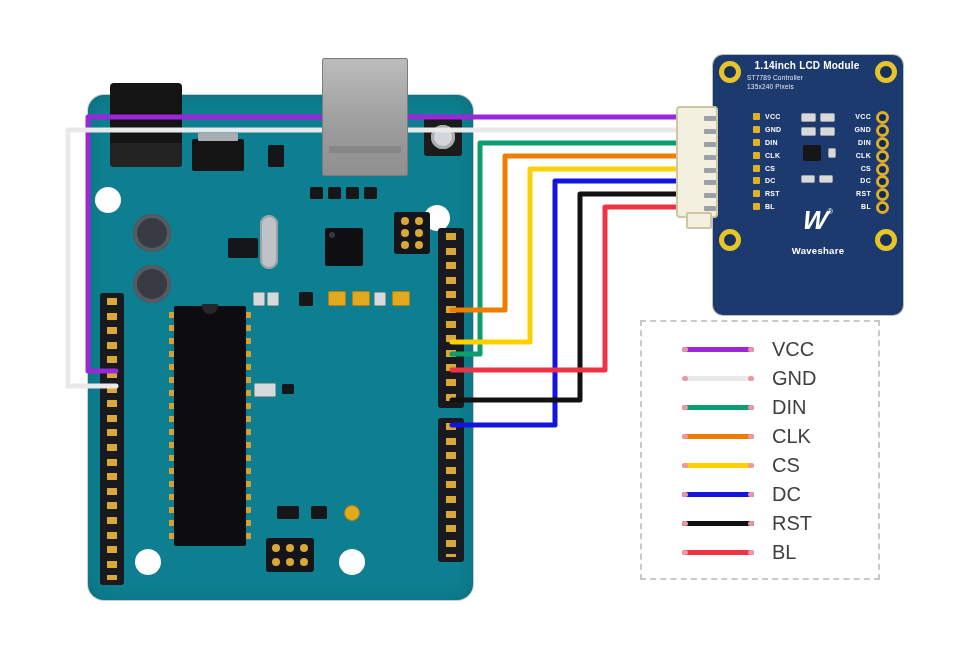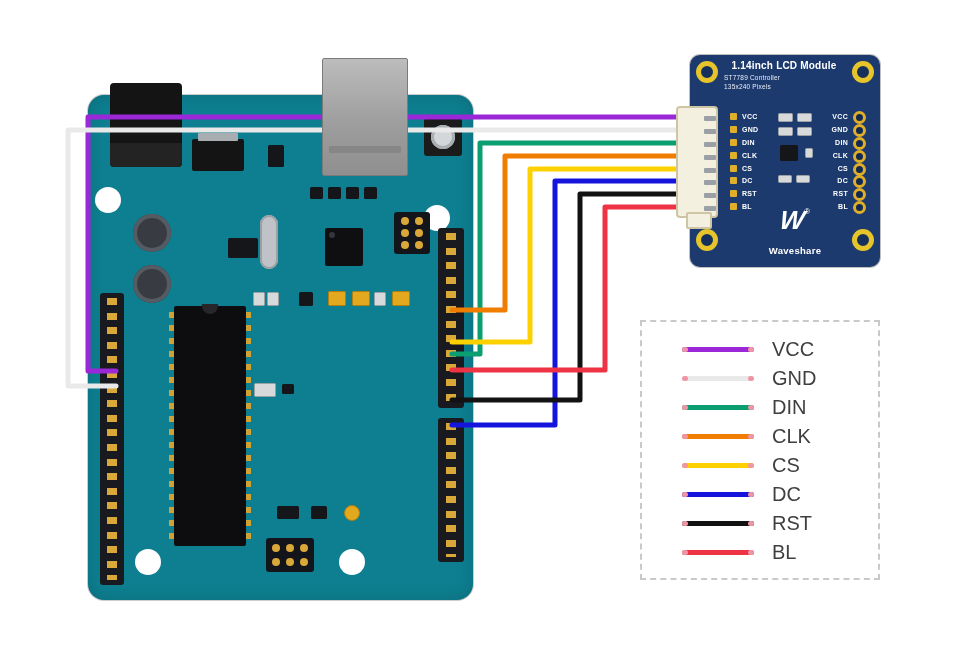--- a/index.html
+++ b/index.html
@@ -142,21 +142,21 @@
     <div class="smd c-gold" style="left:304px;top:196px;width:18px;height:15px"></div>
 
     <div class="smd c-light" style="left:166px;top:288px;width:22px;height:14px"></div>
     <div class="smd c-dark" style="left:194px;top:289px;width:12px;height:10px"></div>
 
     <div class="smd c-dark" style="left:189px;top:411px;width:22px;height:13px"></div>
     <div class="smd c-dark" style="left:223px;top:411px;width:16px;height:13px"></div>
     <div class="smd c-gold" style="left:256px;top:410px;width:16px;height:16px;border-radius:50%"></div>
   </div>
 
-  <div class="abs lcd" style="left: 690px; top: 55px; width: 190px; height: 212px; background: rgb(28, 58, 110);">
+  <div class="abs lcd" style="left: 713px; top: 55px; width: 190px; height: 260px; background: rgb(28, 58, 110);">
 
     <div class="cring" style="left:6px;top:6px"></div>
     <div class="cring" style="left:162px;top:6px"></div>
     <div class="cring" style="left:6px;top:174px"></div>
     <div class="cring" style="left:162px;top:174px"></div>
 
     <div class="lcdtitle" style="left:28px;top:5px;width:132px">1.14inch LCD Module</div>
     <div class="lcdsub" style="left:34px;top:19px">ST7789 Controller</div>
     <div class="lcdsub" style="left:34px;top:28px">135x240 Pixels</div>
 

